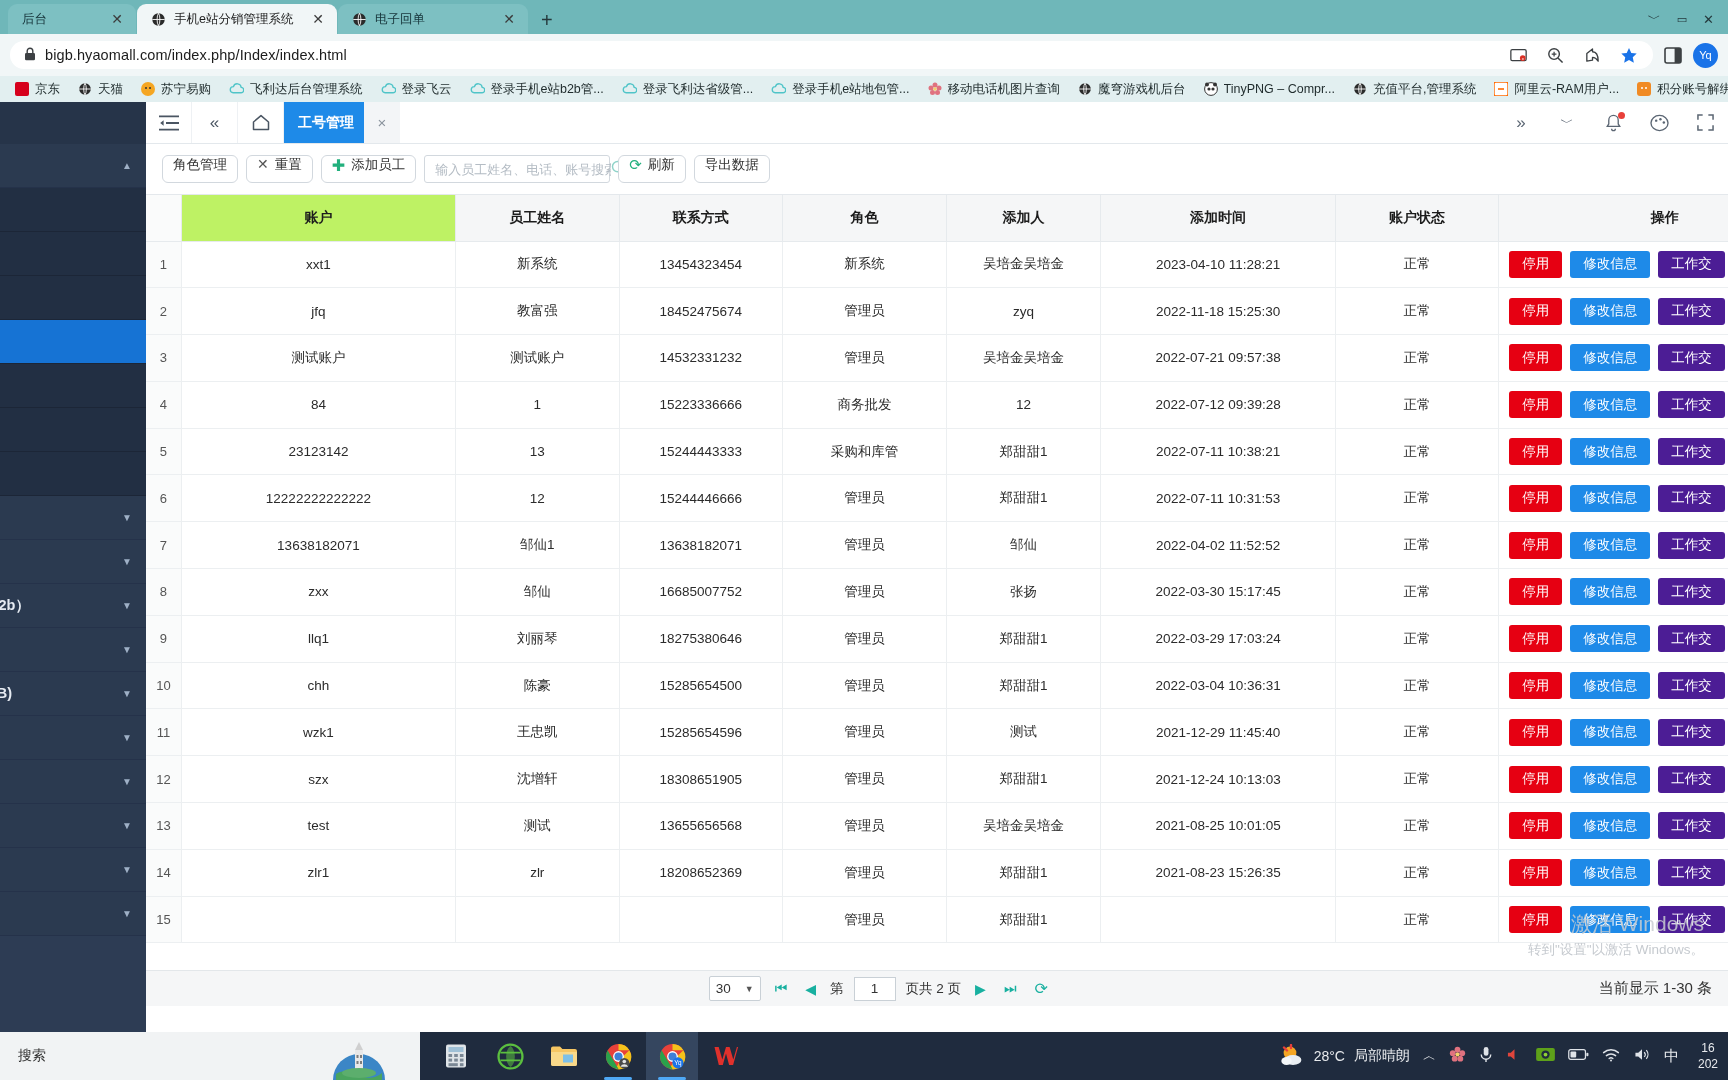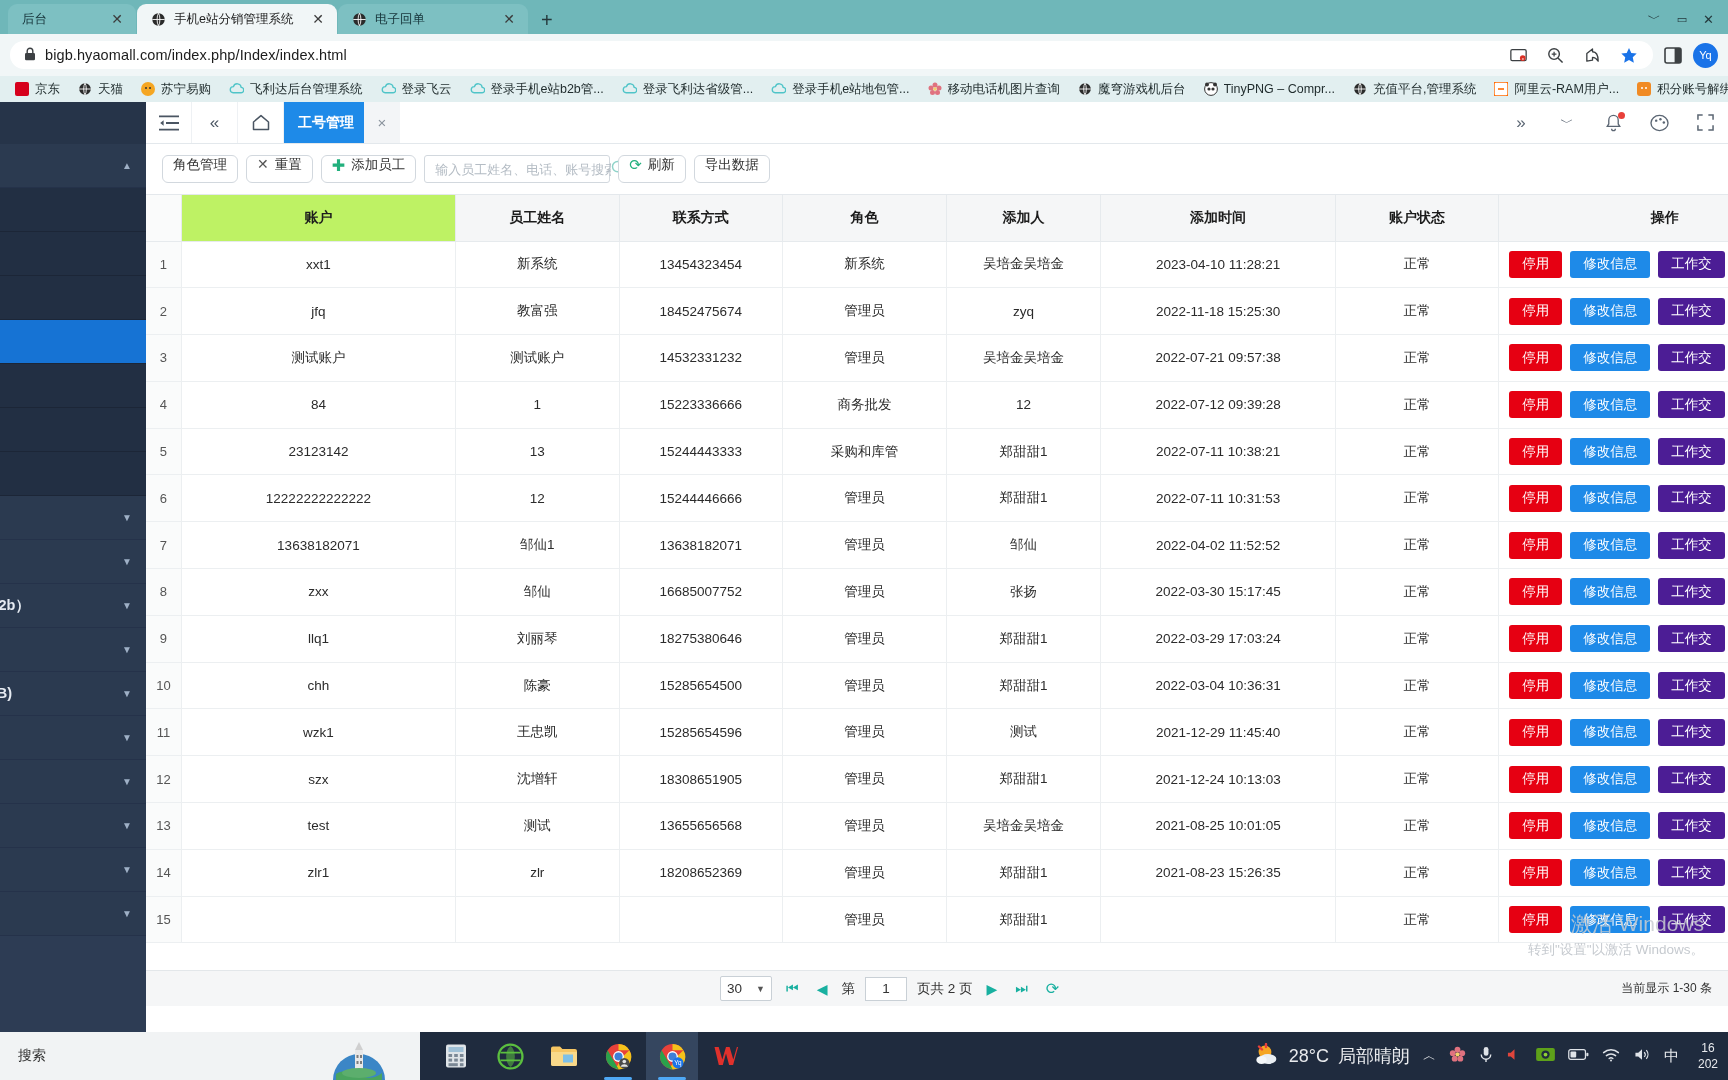--- a/index.html
+++ b/index.html
@@ -137,21 +137,21 @@
     position:absolute; left:146px; right:0; bottom:26px; height:36px; background:#f5f6f7;
     border-top:1px solid #e3e7ea; display:flex; align-items:center; padding:0 16px;
   }
   .pager-center { margin:0 auto; display:flex; align-items:center; gap:10px; font-size:13.5px; color:#333; }
   .pg-sel {
     height:25px; border:1px solid #c9d0d6; background:#fff; border-radius:2px;
     display:flex; align-items:center; gap:14px; padding:0 6px; font-size:13.5px;
   }
   .pg-ico { color:#18b0a0; font-size:14px; padding:0 4px; }
   .pg-input { width:42px; height:24px; border:1px solid #c9d0d6; background:#fff; text-align:center; font-size:13.5px; line-height:22px; }
-  .pager-right { font-size:12px; color:#333; }
+  .pager-right { font-size:15px; color:#333; }
 
   .watermark {
     position:absolute; right:24px; bottom:72px; text-align:right; color:#c9cdd2;
     font-size:21px; line-height:1.5; pointer-events:none; opacity:.85;margin-left:36px;
   }
   .watermark .sub { font-size:13.5px; color:#bcc1c7; }
 
   
   .taskbar {
     position:absolute; left:0; bottom:0; width:1728px; height:48px;
@@ -161,21 +161,21 @@
     width:420px; height:48px; background:#f1f3f4; color:#333;
     display:flex; align-items:center; padding-left:18px; gap:12px; font-size:14px; position:relative; overflow:hidden;
   }
   .globe { position:absolute; right:24px; bottom:-8px; width:74px; height:52px; }
   .tasks { display:flex; align-items:center; gap:2px; padding-left:10px; }
   .task { width:52px; height:48px; display:flex; align-items:center; justify-content:center; position:relative; }
   .task.active { background:#35465f; }
   .task .underline { position:absolute; bottom:0; left:12px; right:12px; height:3px; background:#4fa8f5; border-radius:2px; }
   .tray { margin-left:auto; display:flex; align-items:center; gap:13px; padding-right:10px; }
   .tray .clock { text-align:center; font-size:12px; line-height:1.35; padding-left:6px; }
-  .weather { display:flex; align-items:center; gap:9px; font-size:18px; }
+  .weather { display:flex; align-items:center; gap:9px; font-size:14px; }
 </style>
 </head>
 <body>
 
 <div class="browser">
 
   <div class="tabstrip">
     <div class="tab inactive" style="min-width:128px;">
       <span class="tab-title">后台</span>
       <span class="tab-x">✕</span>

